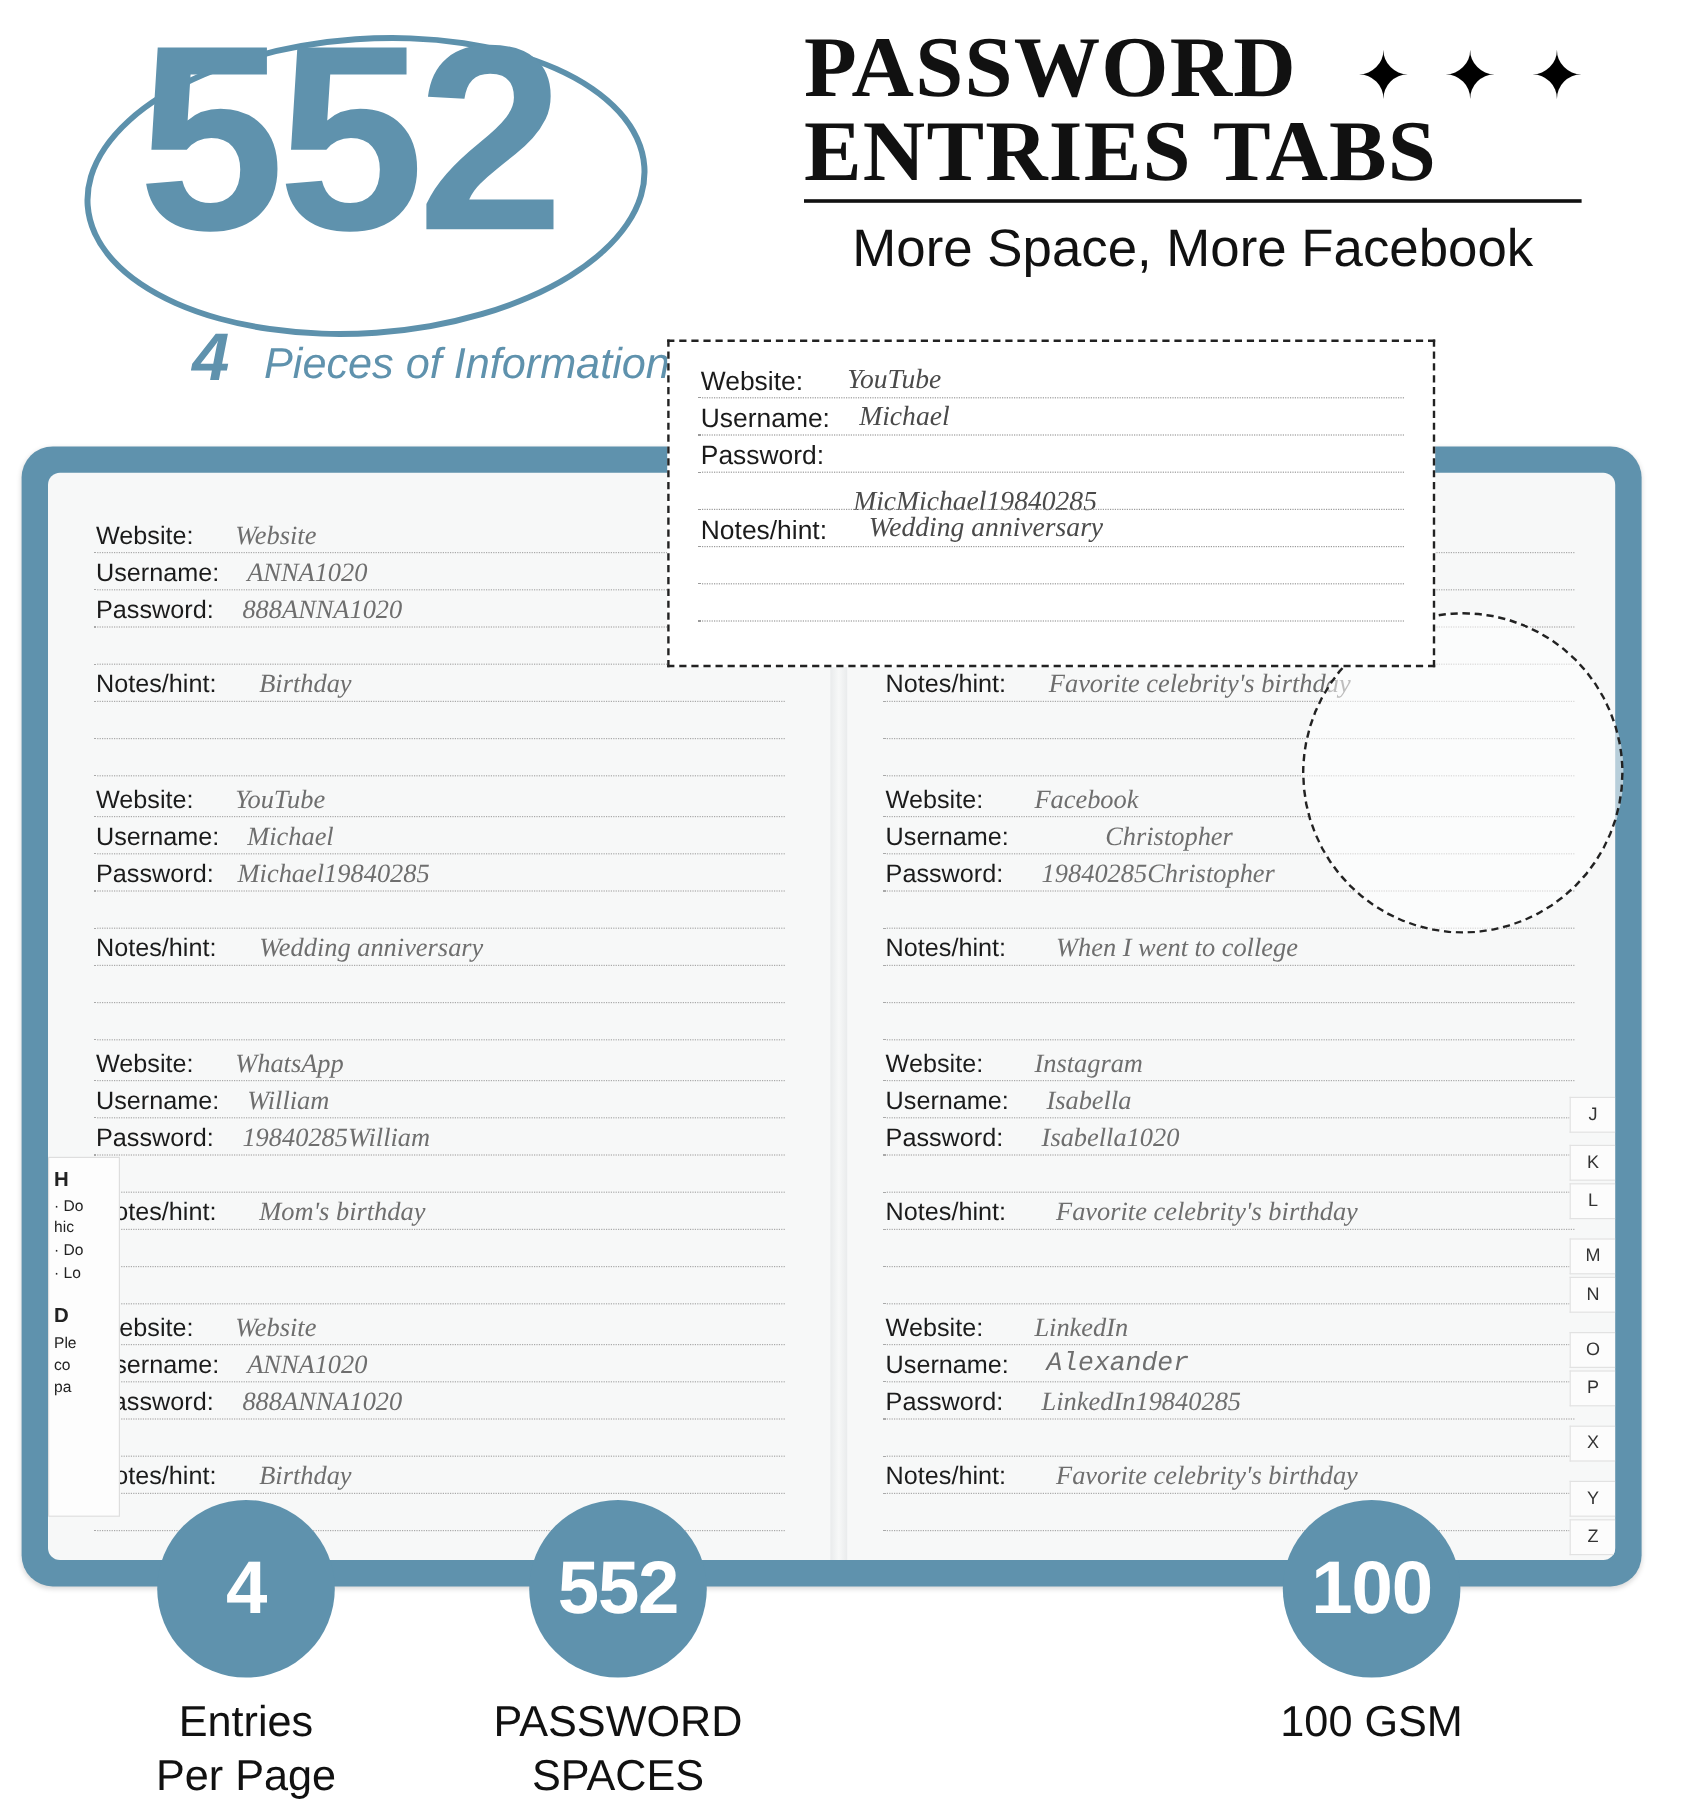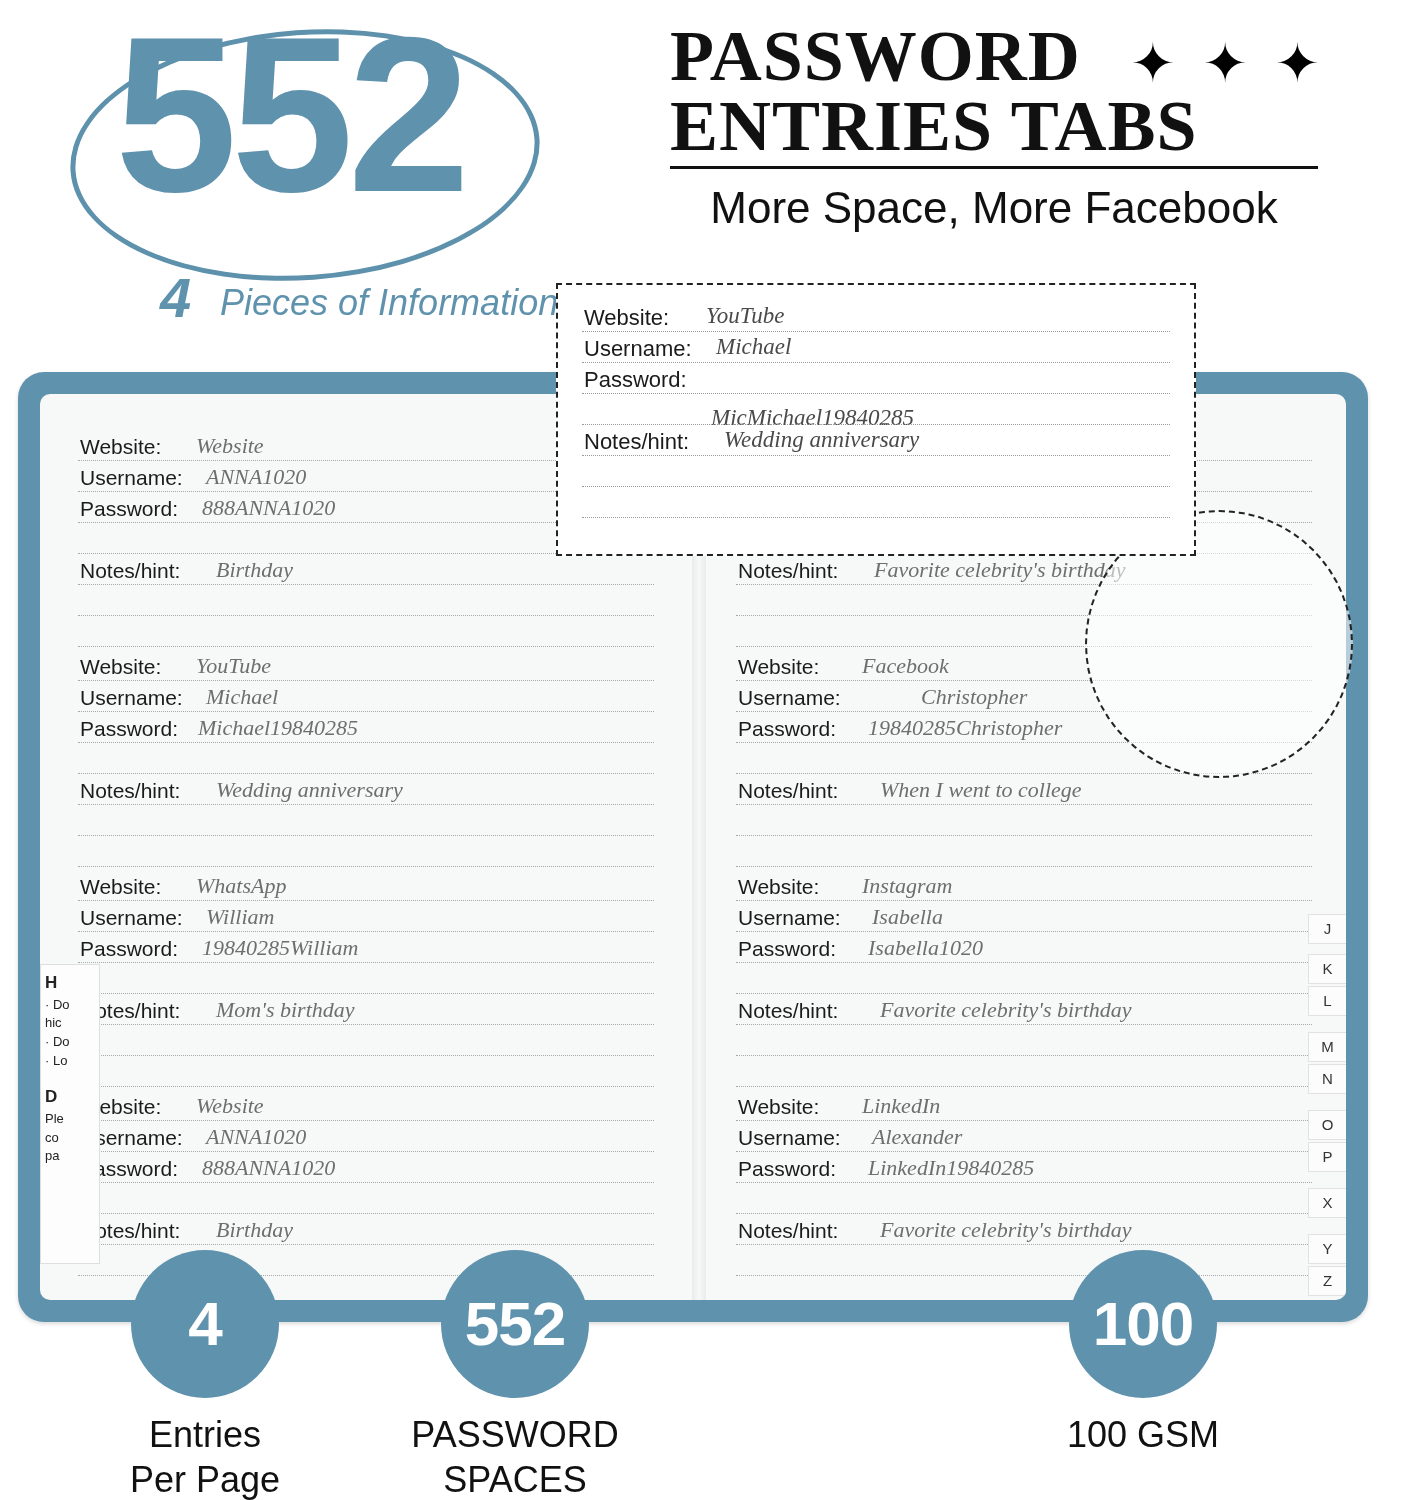--- a/index.html
+++ b/index.html
@@ -435,21 +435,21 @@
       </div>
 
       <div class="entry" style="top:698px;">
         <div class="erow">
             <span class="elabel">Website:</span>
             <span class="evalue" style="left:130px;">LinkedIn</span>
             <span class="eline"></span>
           </div>
         <div class="erow">
             <span class="elabel">Username:</span>
-            <span class="evalue" style="left:140px;">Alexander</span>
+            <span class="evalue" style="left:140px;font-family:Liberation Mono, monospace;">Alexander</span>
             <span class="eline"></span>
           </div>
         <div class="erow">
             <span class="elabel">Password:</span>
             <span class="evalue" style="left:136px;">LinkedIn19840285</span>
             <span class="eline"></span>
           </div>
         <div class="blank">
             <span class="eline"></span>
           </div>

